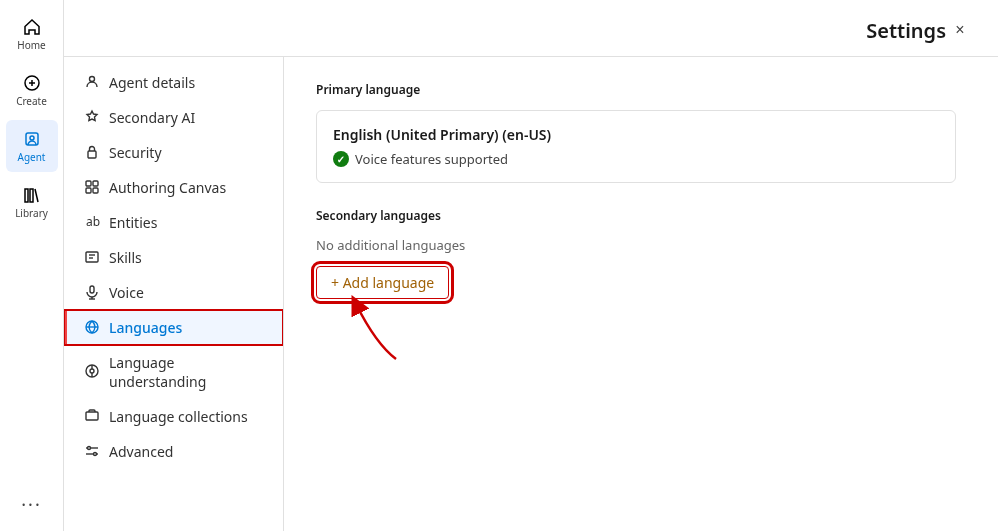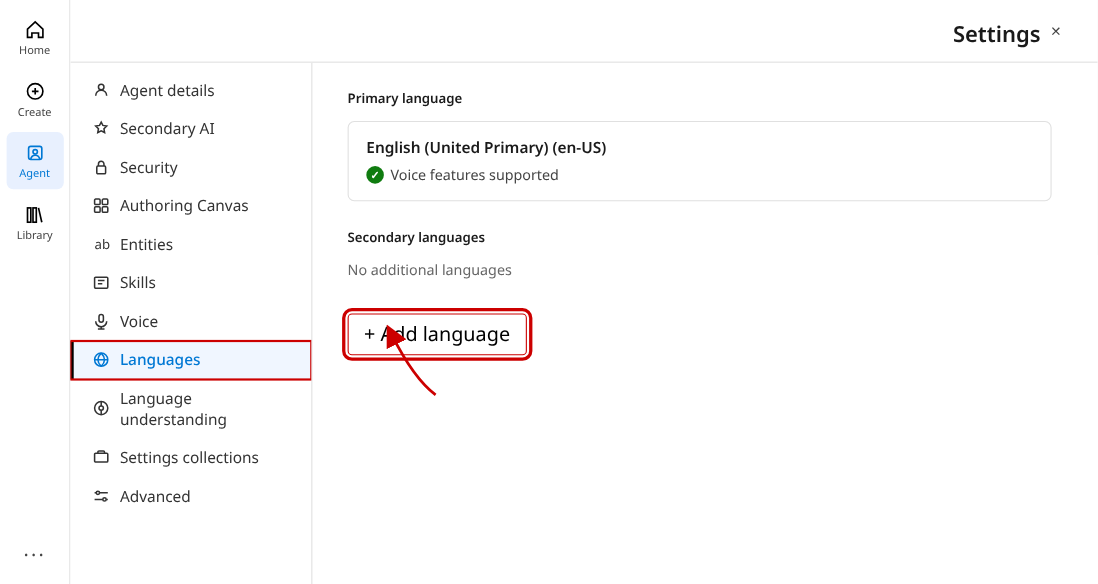--- a/index.html
+++ b/index.html
@@ -113,21 +113,21 @@
       gap: 8px;
       padding: 8px 16px;
       cursor: pointer;
       font-size: 14px;
       color: #333;
       border-left: 3px solid transparent;
     }
     .sidebar-item.active {
       color: #0078d4;
       background: #f0f6ff;
-      border-left: 3px solid #000000;
+      border-left: 3px solid #ef4444;
       font-weight: 500;
     }
     .sidebar-item .item-icon {
       width: 18px;
       height: 18px;
       display: flex;
       justify-content: center;
       flex-shrink: 0;
     }
     .sidebar-item.active .item-icon svg { color: #0078d4; }
@@ -192,27 +192,26 @@
     }
 
     .add-language-btn {
       display: inline-flex;
       align-items: center;
       gap: 6px;
       padding: 6px 14px;
       border: 1.5px solid #c00;
       border-radius: 4px;
       background: #fff;
-      font-size: 18px;
-      color: #000000;
+      font-size: 14px;
+      color: #a16207;
       cursor: pointer;
       font-family: inherit;
       outline: 3px solid #c00;
       outline-offset: 2px;
-      margin-top: 19px;
     }
     .arrow-svg {
       position: absolute;
       left: -10px;
       top: 30px;
       pointer-events: none;
     }
 
     
     .sidebar-item.active-highlight {
@@ -368,21 +367,21 @@
           <span>Language understanding</span>
         </div>
 
         <div class="sidebar-item">
           <span class="item-icon">
             <svg width="16" height="16" viewBox="0 0 16 16" fill="none" stroke="currentColor" stroke-width="1.4">
               <rect x="2" y="4" width="12" height="8" rx="1"></rect>
               <path d="M5 4V3a1 1 0 0 1 1-1h4a1 1 0 0 1 1 1v1"></path>
             </svg>
           </span>
-          <span>Settings collections</span>
+          <span>Language collections</span>
         </div>
 
         <div class="sidebar-item">
           <span class="item-icon">
             <svg width="16" height="16" viewBox="0 0 16 16" fill="none" stroke="currentColor" stroke-width="1.4">
               <line x1="2" y1="5" x2="14" y2="5"></line>
               <line x1="2" y1="11" x2="14" y2="11"></line>
               <circle cx="5" cy="5" r="1.5" fill="white"></circle>
               <circle cx="11" cy="11" r="1.5" fill="white"></circle>
             </svg>

